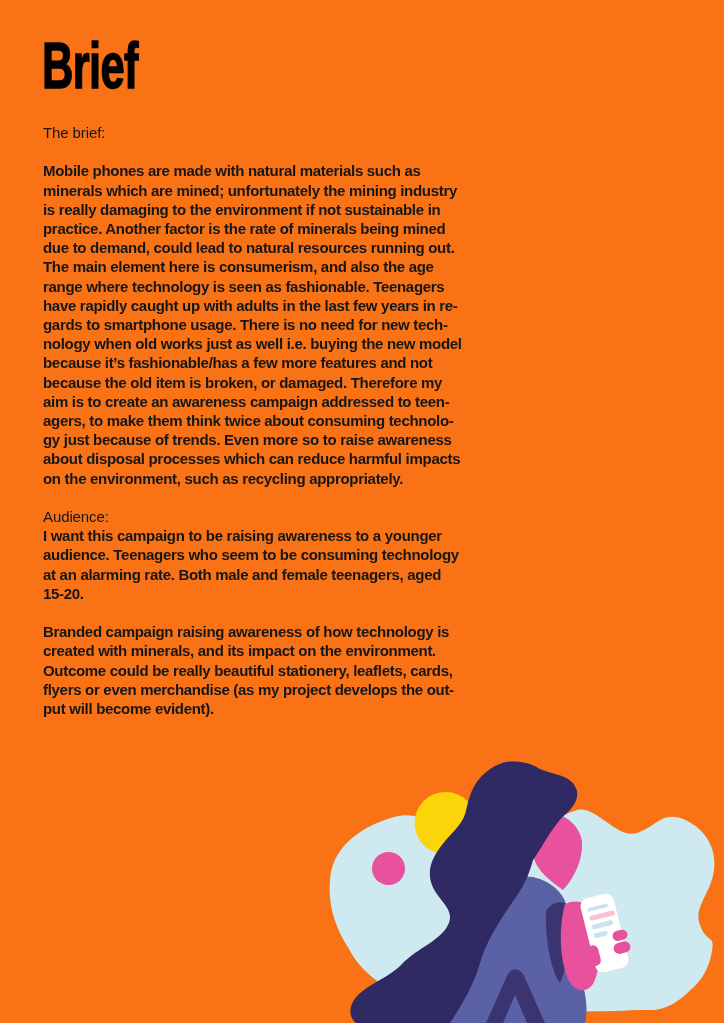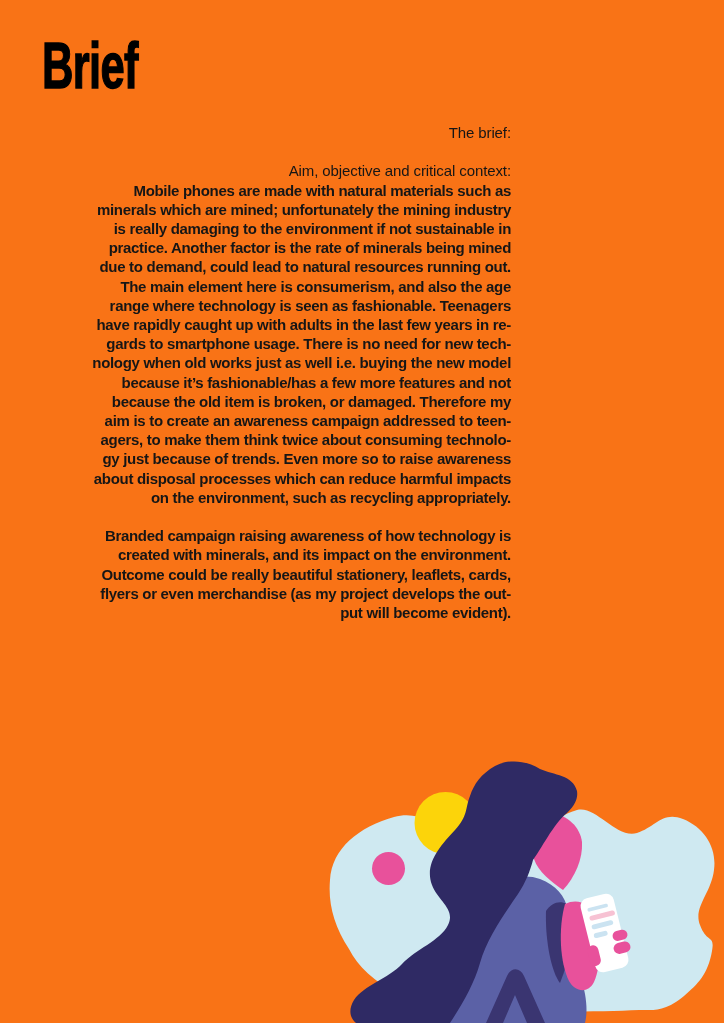--- a/index.html
+++ b/index.html
@@ -30,21 +30,21 @@
   .content {
     position: absolute;
     left: 43px;
     top: 123px;
     width: 468px;
     color: #161616;
     font-size: 15px;
     line-height: 19.2px;
     z-index: 2;
   }
-  .content section { margin: 0 0 19.2px 0; text-align: right; }
+  .content section { margin: 0 0 19.2px 0; }
   .label { font-weight: 400; letter-spacing: -0.1px; }
   .para  { font-weight: 700; letter-spacing: -0.3px; white-space: pre-line; }
   .illustration {
     position: absolute;
     left: 324px;
     top: 753px;
     width: 400px;
     height: 270px;
     z-index: 1;
   }
@@ -54,38 +54,44 @@
 
 <div class="page">
 
   <h1 class="title">Brief</h1>
 
   <main class="content">
     <section>
       <div class="label">The brief:</div>
     </section>
     <section>
-      <div class="label">Aim, objective and critical context:</div>
       <div class="para">Mobile phones are made with natural materials such as
 minerals which are mined; unfortunately the mining industry
 is really damaging to the environment if not sustainable in
 practice. Another factor is the rate of minerals being mined
 due to demand, could lead to natural resources running out.
 The main element here is consumerism, and also the age
 range where technology is seen as fashionable. Teenagers
 have rapidly caught up with adults in the last few years in re-
 gards to smartphone usage. There is no need for new tech-
 nology when old works just as well i.e. buying the new model
 because it’s fashionable/has a few more features and not
 because the old item is broken, or damaged. Therefore my
 aim is to create an awareness campaign addressed to teen-
 agers, to make them think twice about consuming technolo-
 gy just because of trends. Even more so to raise awareness
 about disposal processes which can reduce harmful impacts
 on the environment, such as recycling appropriately.</div>
+    </section>
+    <section>
+      <div class="label">Audience:</div>
+      <div class="para">I want this campaign to be raising awareness to a younger
+audience. Teenagers who seem to be consuming technology
+at an alarming rate. Both male and female teenagers, aged
+15-20.</div>
     </section>
     <section>
       <div class="para">Branded campaign raising awareness of how technology is
 created with minerals, and its impact on the environment.
 Outcome could be really beautiful stationery, leaflets, cards,
 flyers or even merchandise (as my project develops the out-
 put will become evident).</div>
     </section>
   </main>
 

